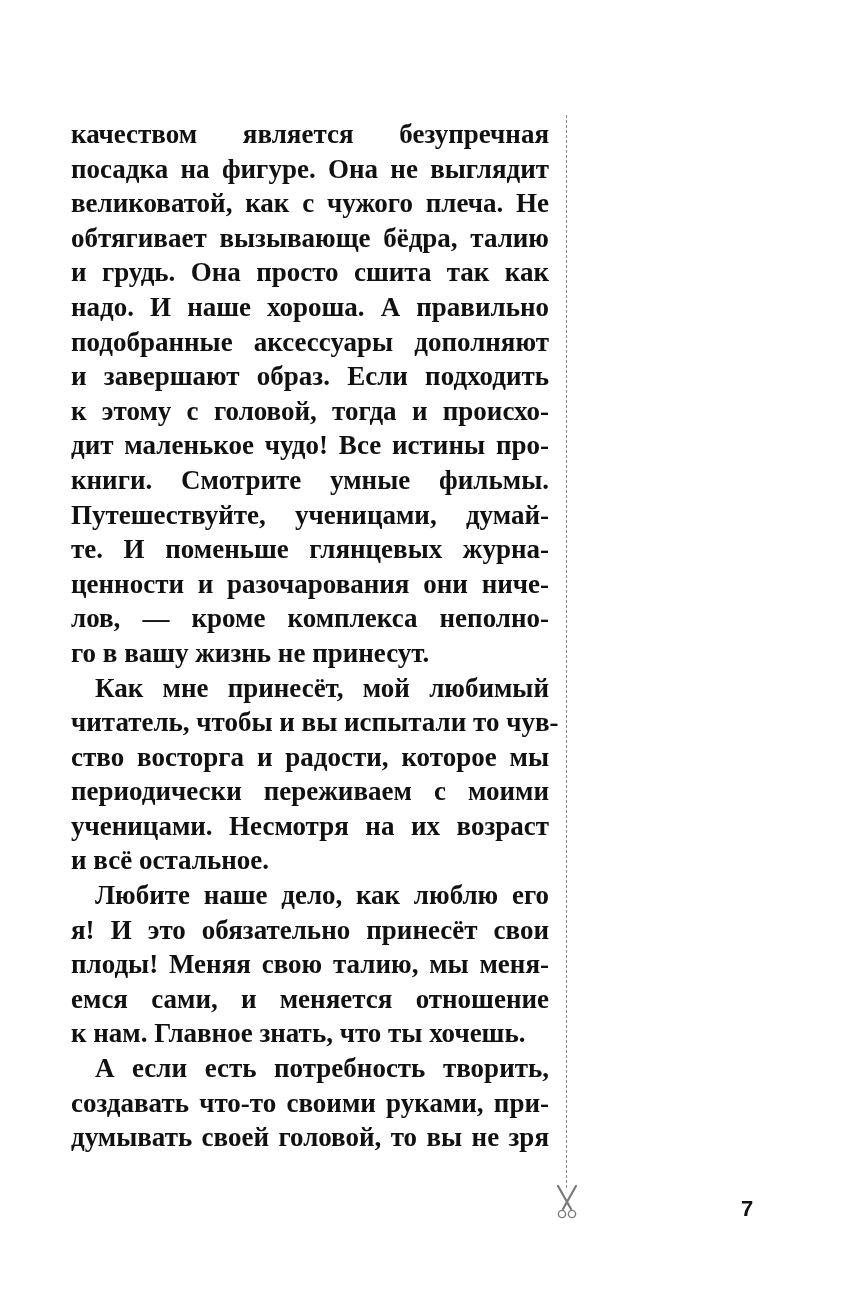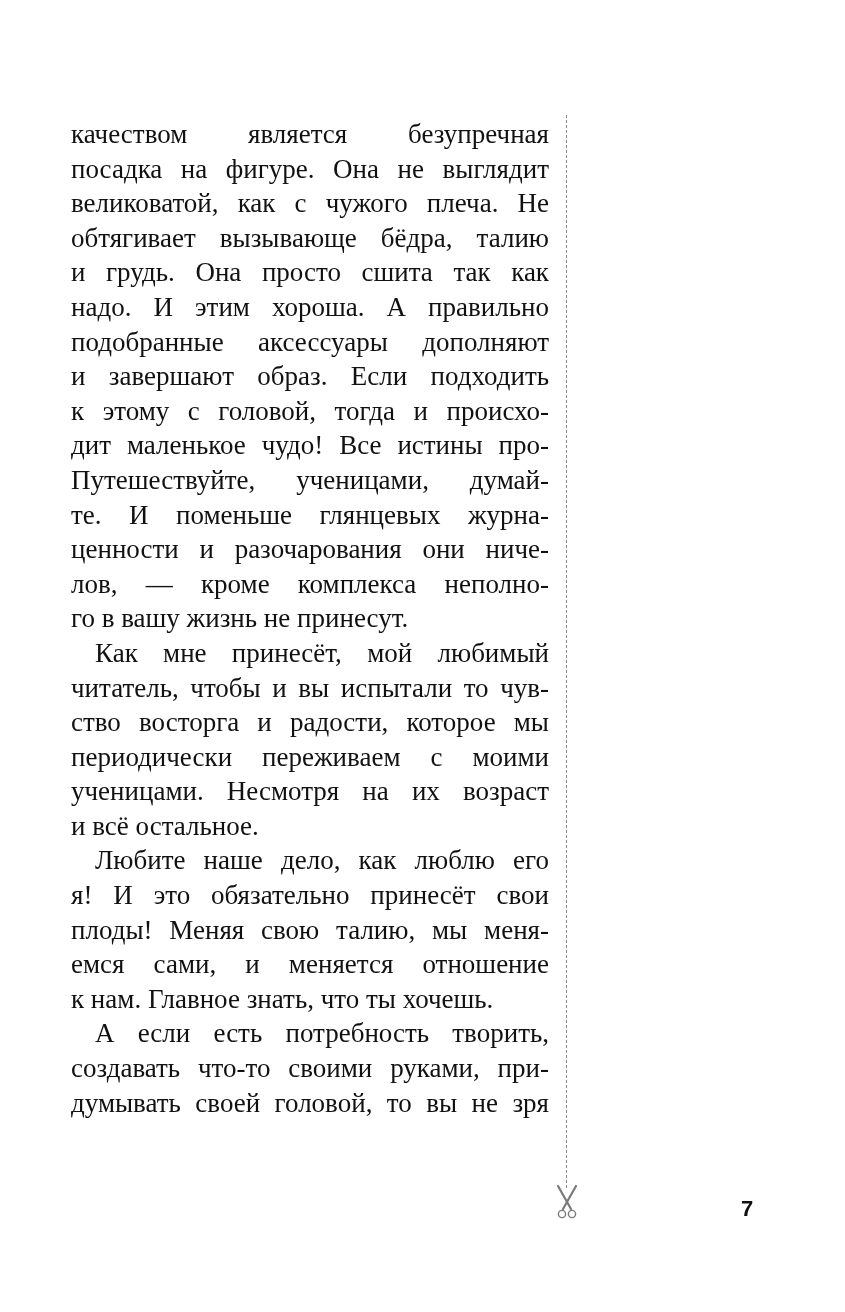--- a/index.html
+++ b/index.html
@@ -22,20 +22,21 @@
       width: 478px;
     }
     .line {
       display: block;
       height: 34.6px;
       line-height: 34.6px;
       font-size: 27px;
       white-space: nowrap;
       text-align: justify;
       text-align-last: justify;
+      font-weight: bold;
     }
     .line.last {
       text-align: right;
       text-align-last: left;
     }
     .line.indent {
       padding-left: 24px;
     }
     .cut-line {
       position: absolute;
@@ -66,25 +67,26 @@
 <body>
 
 <div class="page-text">
 
   <div>
     <span class="line">качеством является безупречная</span>
     <span class="line">посадка на фигуре. Она не выглядит</span>
     <span class="line">великоватой, как с чужого плеча. Не</span>
     <span class="line">обтягивает вызывающе бёдра, талию</span>
     <span class="line">и грудь. Она просто сшита так как</span>
-    <span class="line">надо. И этим хороша. А правильно</span>
+    <span class="line">надо. И наше хороша. А правильно</span>
     <span class="line">подобранные аксессуары дополняют</span>
     <span class="line">и завершают образ. Если подходить</span>
     <span class="line">к этому с головой, тогда и происхо-</span>
     <span class="line">дит маленькое чудо! Все истины про-</span>
+    <span class="line">книги. Смотрите умные фильмы.</span>
     <span class="line">Путешествуйте, ученицами, думай-</span>
     <span class="line">те. И поменьше глянцевых журна-</span>
     <span class="line">ценности и разочарования они ниче-</span>
     <span class="line">лов, — кроме комплекса неполно-</span>
     <span class="line last">го в вашу жизнь не принесут.</span>
   </div>
 
   <div>
     <span class="line indent">Как мне принесёт, мой любимый</span>
     <span class="line">читатель, чтобы и вы испытали то чув-</span>

